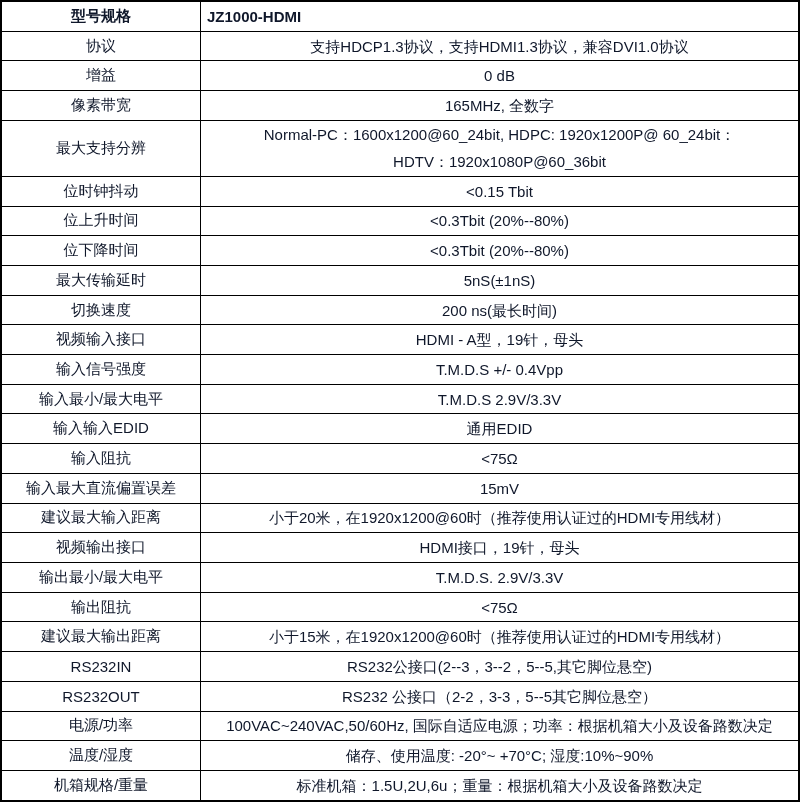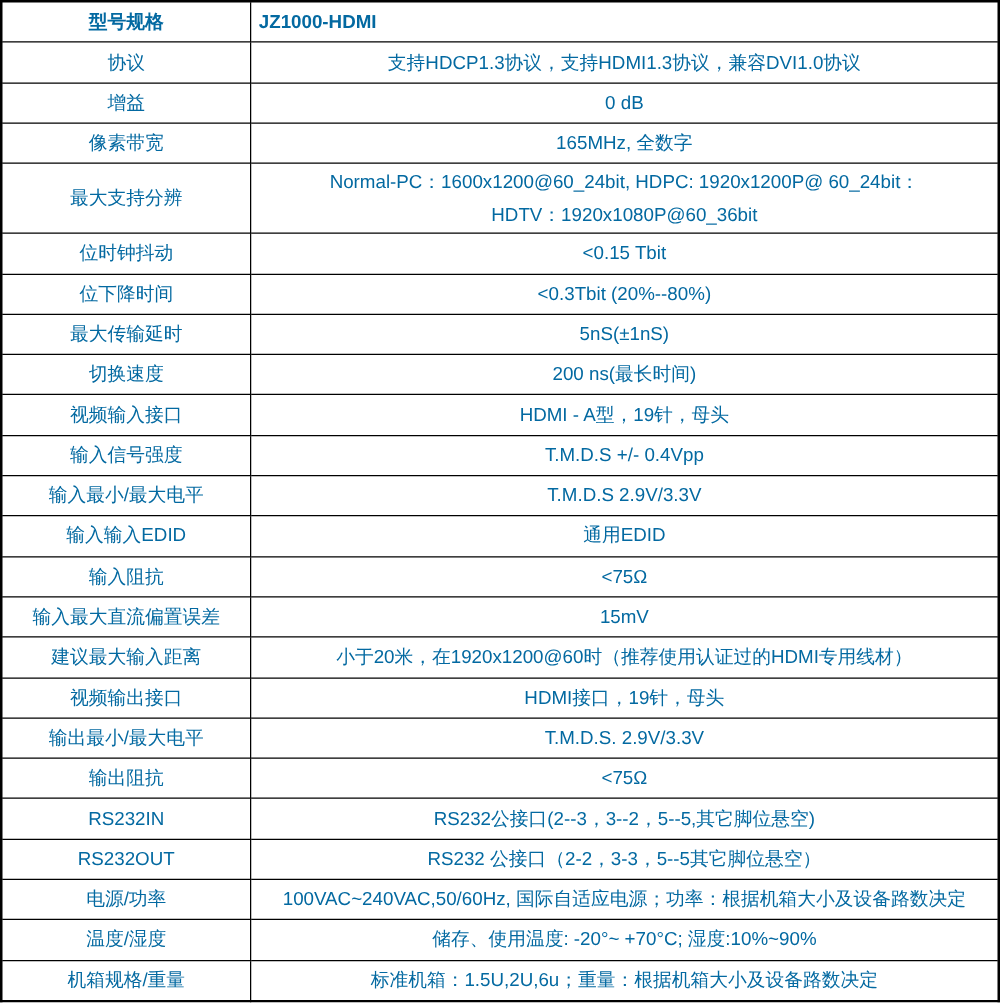--- a/index.html
+++ b/index.html
@@ -12,21 +12,21 @@
     width: 800px;
     height: 802px;
     border-collapse: collapse;
     table-layout: fixed;
     border: 2px solid #000000;
     background: #ffffff;
   }
   .spec-table td {
     border: 1px solid #000000;
     font-size: 15px;
-    color: #0369a1;
+    color: #0f172a;
     vertical-align: middle;
     overflow: hidden;
   }
   td.label {
     width: 190px;
     text-align: center;
     padding: 0 4px;
   }
   td.value {
     text-align: center;
@@ -68,20 +68,24 @@
       <tr class="tall">
         <td class="label">最大支持分辨</td>
         <td class="value">Normal-PC：1600x1200@60_24bit, HDPC: 1920x1200P@ 60_24bit：
 HDTV：1920x1080P@60_36bit</td>
       </tr>
       <tr>
         <td class="label">位时钟抖动</td>
         <td class="value">&lt;0.15 Tbit</td>
       </tr>
       <tr>
+        <td class="label">位上升时间</td>
+        <td class="value">&lt;0.3Tbit (20%--80%)</td>
+      </tr>
+      <tr>
         <td class="label">位下降时间</td>
         <td class="value">&lt;0.3Tbit (20%--80%)</td>
       </tr>
       <tr>
         <td class="label">最大传输延时</td>
         <td class="value">5nS(±1nS)</td>
       </tr>
       <tr>
         <td class="label">切换速度</td>
         <td class="value">200 ns(最长时间)</td>
@@ -120,20 +124,24 @@
       </tr>
       <tr>
         <td class="label">输出最小/最大电平</td>
         <td class="value">T.M.D.S. 2.9V/3.3V</td>
       </tr>
       <tr>
         <td class="label">输出阻抗</td>
         <td class="value">&lt;75Ω</td>
       </tr>
       <tr>
+        <td class="label">建议最大输出距离</td>
+        <td class="value">小于15米，在1920x1200@60时（推荐使用认证过的HDMI专用线材）</td>
+      </tr>
+      <tr>
         <td class="label">RS232IN</td>
         <td class="value">RS232公接口(2--3，3--2，5--5,其它脚位悬空)</td>
       </tr>
       <tr>
         <td class="label">RS232OUT</td>
         <td class="value">RS232 公接口（2-2，3-3，5--5其它脚位悬空）</td>
       </tr>
       <tr>
         <td class="label">电源/功率</td>
         <td class="value">100VAC~240VAC,50/60Hz, 国际自适应电源；功率：根据机箱大小及设备路数决定</td>

